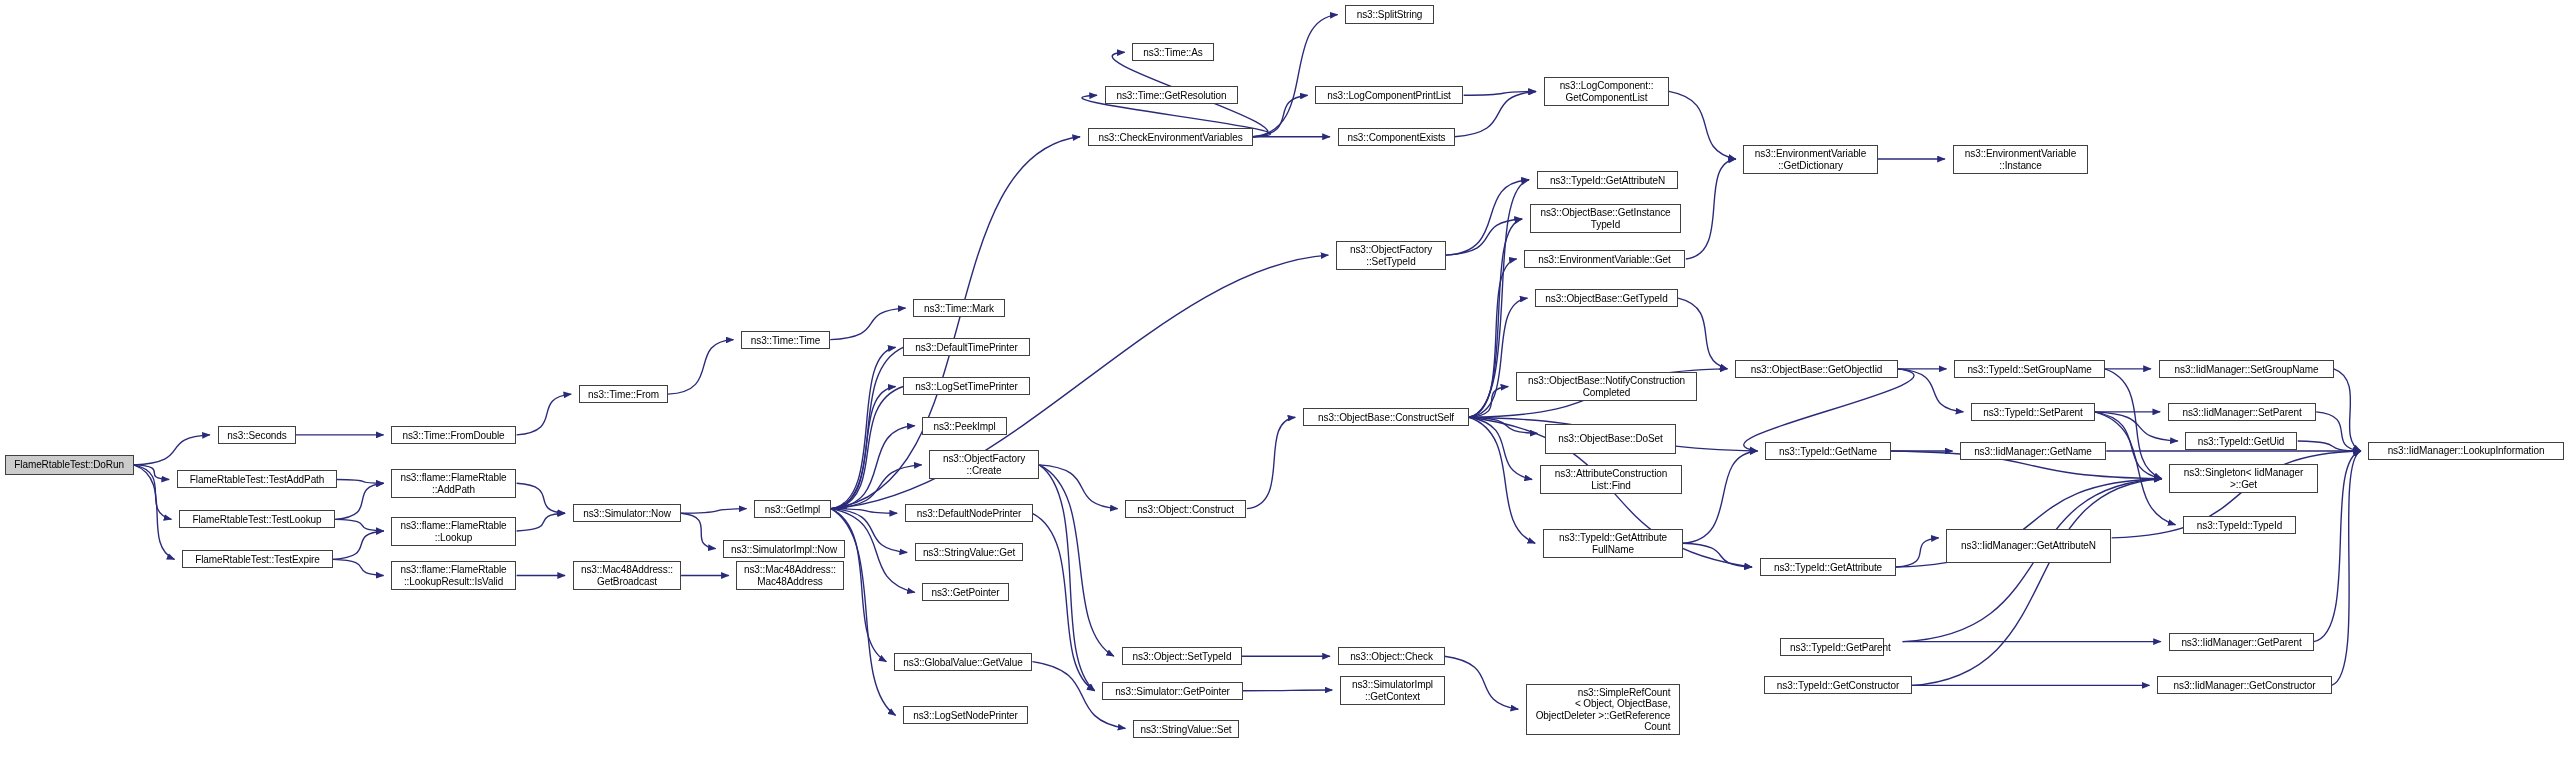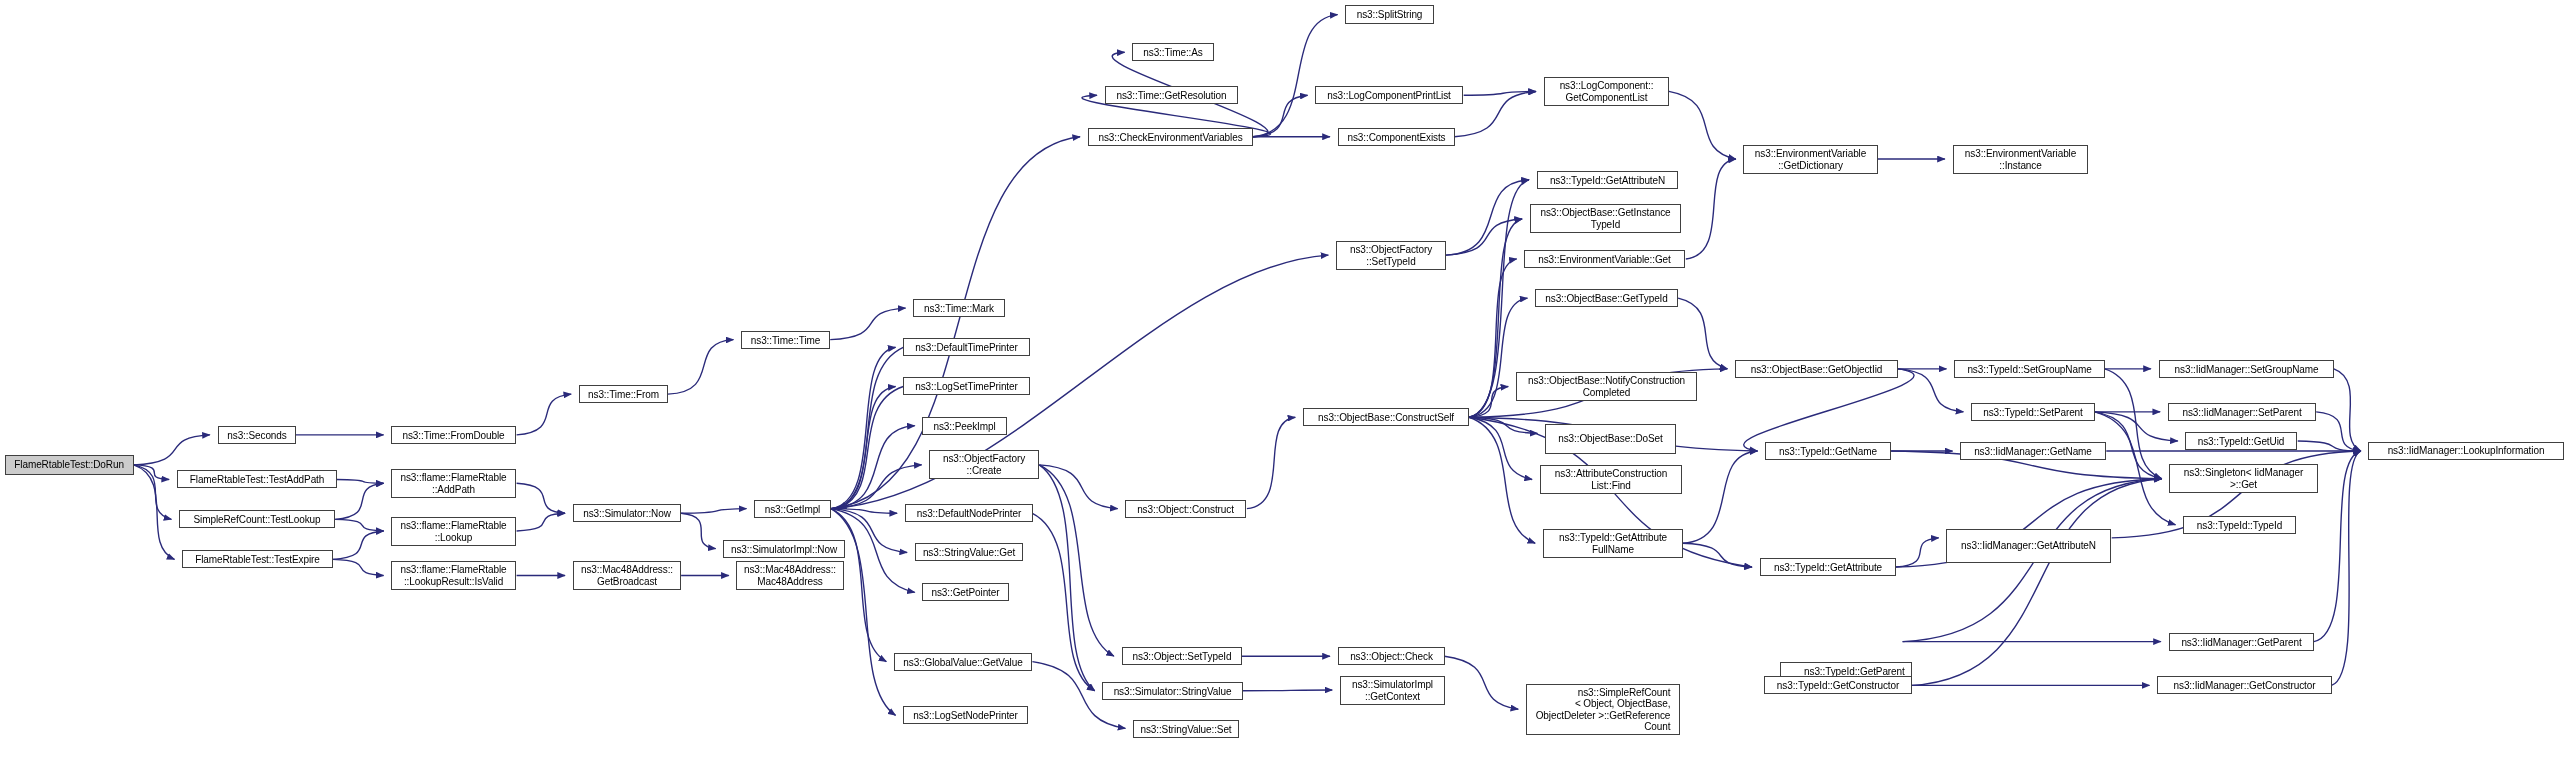--- a/index.html
+++ b/index.html
@@ -145,21 +145,21 @@
         <path d="M2989,574 C3059.6,575.3 3010.4,585.7 3071,587" marker-end="url(#ah)"></path>
         <path d="M3010,835 C3069.05,823.592 3021.95,598.408 3071,587" marker-end="url(#ah)"></path>
         <path d="M3033,892 C3079.4,877.97 3034.6,601.03 3071,587" marker-end="url(#ah)"></path>
         <path d="M2747,700 C2950.7,694.802 2877.3,592.198 3071,587" marker-end="url(#ah)"></path>
       </g>
   </svg>
   <div id="node-group">
       <div class="gnode root" style="left: 4.6px; top: 455px; width: 129px; height: 20px;">FlameRtableTest::DoRun</div>
       <div class="gnode" style="left: 218px; top: 426px; width: 78px; height: 18.4px;">ns3::Seconds</div>
       <div class="gnode" style="left: 177px; top: 470px; width: 160px; height: 18.4px;">FlameRtableTest::TestAddPath</div>
-      <div class="gnode" style="left: 179px; top: 510px; width: 156px; height: 18.4px;">SimpleRefCount::TestLookup</div>
+      <div class="gnode" style="left: 179px; top: 510px; width: 156px; height: 18.4px;">FlameRtableTest::TestLookup</div>
       <div class="gnode" style="left: 182px; top: 550px; width: 151px; height: 18.4px;">FlameRtableTest::TestExpire</div>
       <div class="gnode" style="left: 391px; top: 426px; width: 125px; height: 18.4px;">ns3::Time::FromDouble</div>
       <div class="gnode" style="left: 391px; top: 469px; width: 125px; height: 29px;">ns3::flame::FlameRtable
 ::AddPath</div>
       <div class="gnode" style="left: 391px; top: 517px; width: 125px; height: 29px;">ns3::flame::FlameRtable
 ::Lookup</div>
       <div class="gnode" style="left: 391px; top: 561px; width: 125px; height: 29px;">ns3::flame::FlameRtable
 ::LookupResult::IsValid</div>
       <div class="gnode" style="left: 579px; top: 385px; width: 89px; height: 18.4px;">ns3::Time::From</div>
       <div class="gnode" style="left: 573px; top: 504px; width: 108px; height: 18.4px;">ns3::Simulator::Now</div>
@@ -203,37 +203,37 @@
 FullName</div>
       <div class="gnode" style="left: 929px; top: 450px; width: 110px; height: 29px;">ns3::ObjectFactory
 ::Create</div>
       <div class="gnode" style="left: 1125px; top: 500px; width: 121px; height: 18.4px;">ns3::Object::Construct</div>
       <div class="gnode" style="left: 905px; top: 504px; width: 128px; height: 18.4px;">ns3::DefaultNodePrinter</div>
       <div class="gnode" style="left: 915px; top: 543px; width: 108px; height: 18.4px;">ns3::StringValue::Get</div>
       <div class="gnode" style="left: 922px; top: 583px; width: 87px; height: 18.4px;">ns3::GetPointer</div>
       <div class="gnode" style="left: 894px; top: 653px; width: 138px; height: 18.4px;">ns3::GlobalValue::GetValue</div>
       <div class="gnode" style="left: 903px; top: 706px; width: 125px; height: 18.4px;">ns3::LogSetNodePrinter</div>
       <div class="gnode" style="left: 1122px; top: 647px; width: 120px; height: 18.4px;">ns3::Object::SetTypeId</div>
-      <div class="gnode" style="left: 1102px; top: 682px; width: 141px; height: 18.4px;">ns3::Simulator::StringValue</div>
+      <div class="gnode" style="left: 1102px; top: 682px; width: 141px; height: 18.4px;">ns3::Simulator::GetPointer</div>
       <div class="gnode" style="left: 1133px; top: 720px; width: 106px; height: 18.4px;">ns3::StringValue::Set</div>
       <div class="gnode" style="left: 1338px; top: 647px; width: 107px; height: 18.4px;">ns3::Object::Check</div>
       <div class="gnode" style="left: 1340px; top: 676px; width: 105px; height: 29px;">ns3::SimulatorImpl
 ::GetContext</div>
       <div class="gnode" style="left: 1526px; top: 684px; width: 154px; height: 51px; text-align: right;">ns3::SimpleRefCount
 &lt; Object, ObjectBase,
  ObjectDeleter &gt;::GetReference
 Count</div>
       <div class="gnode" style="left: 1735px; top: 360px; width: 163px; height: 18.4px;">ns3::ObjectBase::GetObjectIid</div>
       <div class="gnode" style="left: 1954px; top: 360px; width: 151px; height: 18.4px;">ns3::TypeId::SetGroupName</div>
       <div class="gnode" style="left: 1971px; top: 403px; width: 124px; height: 18.4px; text-align: right;">ns3::TypeId::SetParent</div>
       <div class="gnode" style="left: 1765px; top: 442px; width: 126px; height: 18.4px;">ns3::TypeId::GetName</div>
       <div class="gnode" style="left: 1960px; top: 442px; width: 146px; height: 18.4px;">ns3::IidManager::GetName</div>
       <div class="gnode" style="left: 1946px; top: 529px; width: 165px; height: 34px;">ns3::IidManager::GetAttributeN</div>
       <div class="gnode" style="left: 1760px; top: 558px; width: 136px; height: 18.4px;">ns3::TypeId::GetAttribute</div>
-      <div class="gnode" style="left: 1780px; top: 662px; width: 132px; height: 18.4px; padding-left: 19px;">ns3::TypeId::GetParent</div>
+      <div class="gnode" style="left: 1780px; top: 638px; width: 104px; height: 18.4px; padding-left: 19px;">ns3::TypeId::GetParent</div>
       <div class="gnode" style="left: 1764px; top: 676px; width: 148px; height: 18.4px;">ns3::TypeId::GetConstructor</div>
       <div class="gnode" style="left: 2159px; top: 360px; width: 175px; height: 18.4px;">ns3::IidManager::SetGroupName</div>
       <div class="gnode" style="left: 2168px; top: 403px; width: 148px; height: 18.4px;">ns3::IidManager::SetParent</div>
       <div class="gnode" style="left: 2185px; top: 432px; width: 112px; height: 18.4px;">ns3::TypeId::GetUid</div>
       <div class="gnode" style="left: 2169px; top: 464px; width: 149px; height: 29px;">ns3::Singleton&lt; IidManager
 &gt;::Get</div>
       <div class="gnode" style="left: 2183px; top: 516px; width: 113px; height: 18.4px;">ns3::TypeId::TypeId</div>
       <div class="gnode" style="left: 2169px; top: 633px; width: 145px; height: 18.4px;">ns3::IidManager::GetParent</div>
       <div class="gnode" style="left: 2157px; top: 676px; width: 175px; height: 18.4px;">ns3::IidManager::GetConstructor</div>
       <div class="gnode" style="left: 2368px; top: 442px; width: 196px; height: 18px;">ns3::IidManager::LookupInformation</div>

